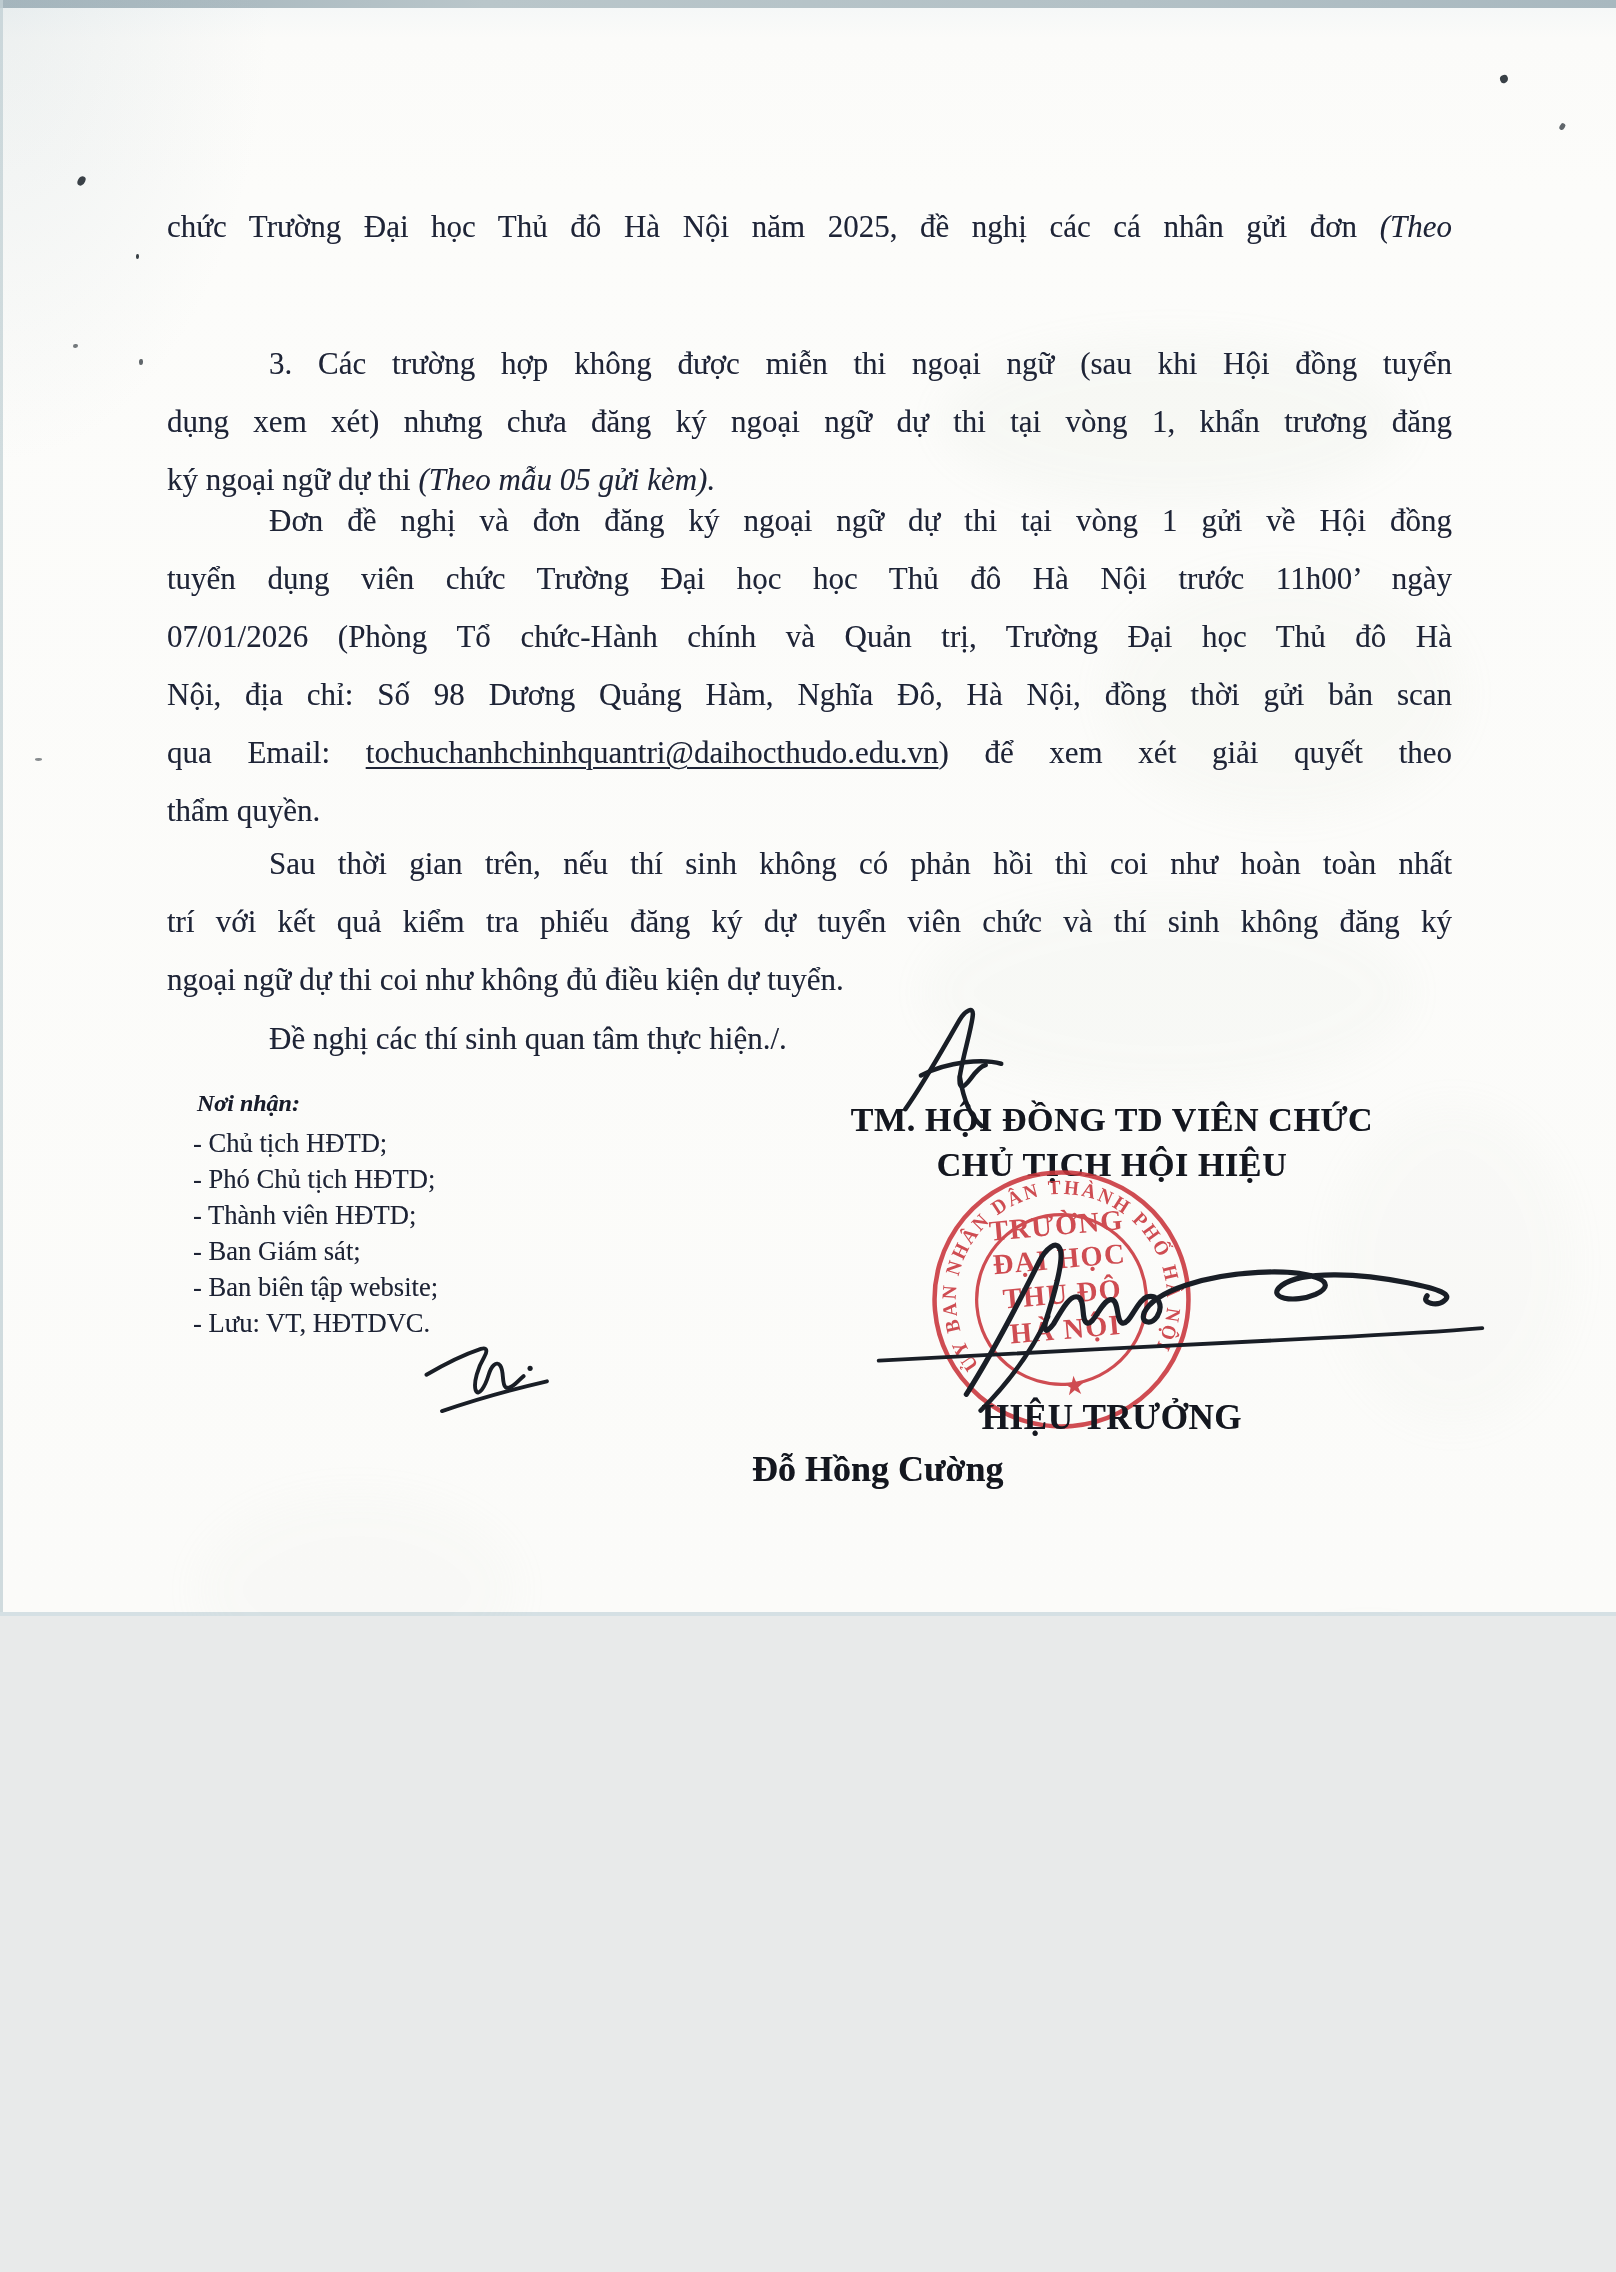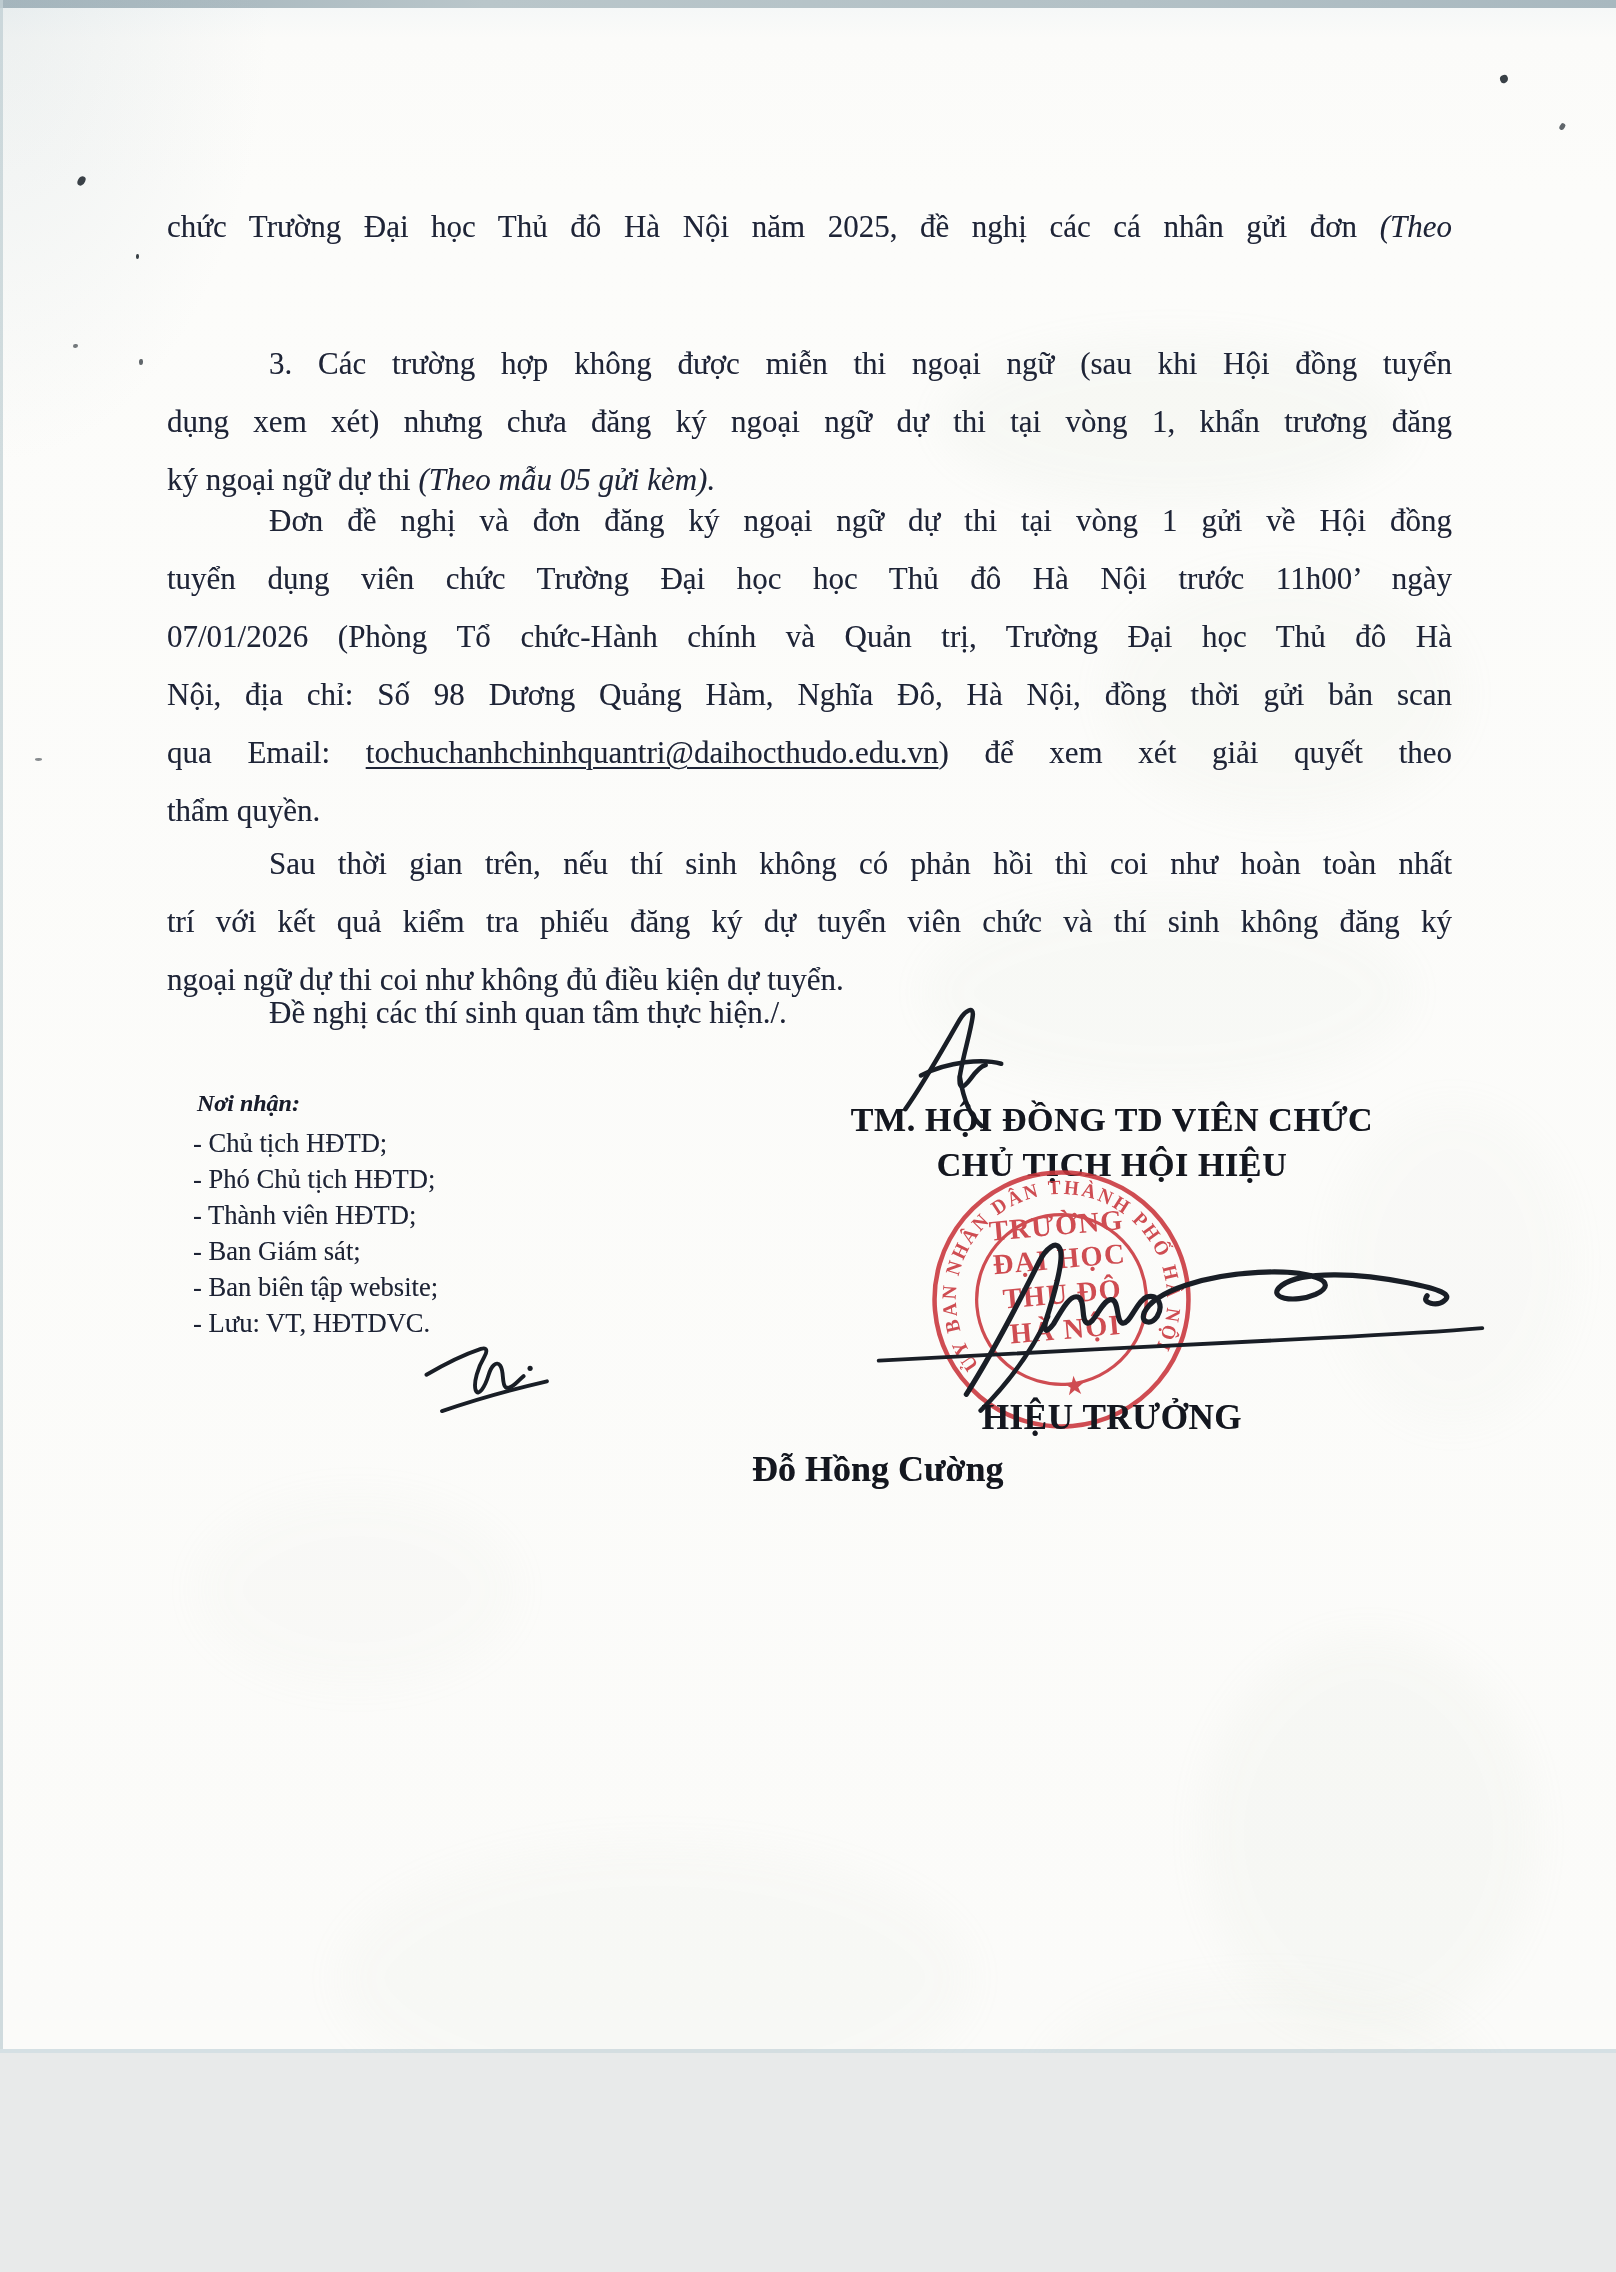--- a/index.html
+++ b/index.html
@@ -1,18 +1,18 @@
 <!DOCTYPE html>
 <html style="font-size:10.4px"><head>
 <meta charset="utf-8">
 <style>
   html,body{margin:0;padding:0;background:#e8eaea;}
   .page{
     position:relative;
-    width:1616px;height:2053px;
+    width:1616px;height:1616px;
     background:linear-gradient(180deg,#f4f7f7 0px,#fbfbf9 39px,#fcfcfa 195px,#fbfbf9 100%);
     overflow:hidden;
     font-family:"Liberation Serif","DejaVu Serif",serif;
   }
   
   .edge-top{position:absolute;left:0;top:0;width:100%;height:7.8px;
     background:linear-gradient(90deg,#9fb0b8,#b9c6ca 30%,#b3c1c6 70%,#a8b8bf);}
   .edge-left{position:absolute;left:0;top:0;width:3.2px;height:100%;background:#c6d3d7;opacity:.8;}
   .edge-bottom{position:absolute;left:0;bottom:0;width:100%;height:3.9px;background:#d5e0e4;}
   .corner-shade{position:absolute;left:0;top:0;width:272px;height:467px;
@@ -93,21 +93,21 @@
         <div class="line just"><span>07/01/2026 (Phòng Tổ chức-Hành chính và Quản trị, Trường Đại học Thủ đô Hà</span></div>
         <div class="line just"><span>Nội, địa chỉ: Số 98 Dương Quảng Hàm, Nghĩa Đô, Hà Nội, đồng thời gửi bản scan</span></div>
         <div class="line just"><span>qua Email: </span><span class="un">tochuchanhchinhquantri@daihocthudo.edu.vn</span><span>) để xem xét giải quyết theo</span></div>
         <div class="line"><span>thẩm quyền.</span></div>
       </div>
       <div class="para" style="top: 835px;">
         <div class="line just ind"><span>Sau thời gian trên, nếu thí sinh không có phản hồi thì coi như hoàn toàn nhất</span></div>
         <div class="line just"><span>trí với kết quả kiểm tra phiếu đăng ký dự tuyển viên chức và thí sinh không đăng ký</span></div>
         <div class="line"><span>ngoại ngữ dự thi coi như không đủ điều kiện dự tuyển.</span></div>
       </div>
-      <div class="para" style="top: 984px;">
+      <div class="para" style="top: 1010px;">
         <div class="line ind"><span>Đề nghị các thí sinh quan tâm thực hiện./.</span></div>
       </div>
     </div>
 
   <svg class="flourish-close" width="130" height="136" viewBox="0 0 200 210">
     <g fill="none" stroke="#191e26" stroke-width="7" stroke-linecap="round">
       <path d="M 28 170 C 58 128, 92 66, 112 32 C 120 18, 134 10, 132 26 C 130 46, 116 92, 112 120 C 110 138, 116 140, 128 124 C 136 113, 144 104, 152 102"></path>
       <path d="M 52 118 C 96 96, 148 92, 176 100"></path>
       <path d="M 112 120 C 118 158, 128 182, 146 196"></path>
     </g>

